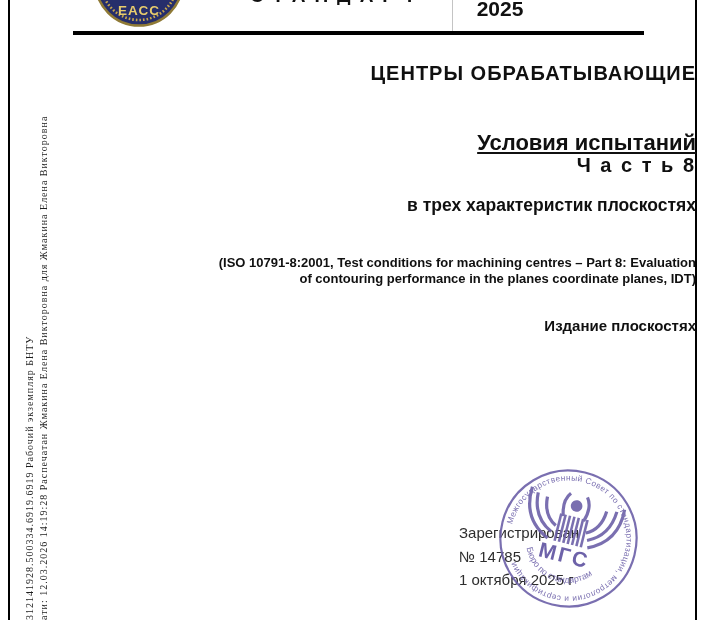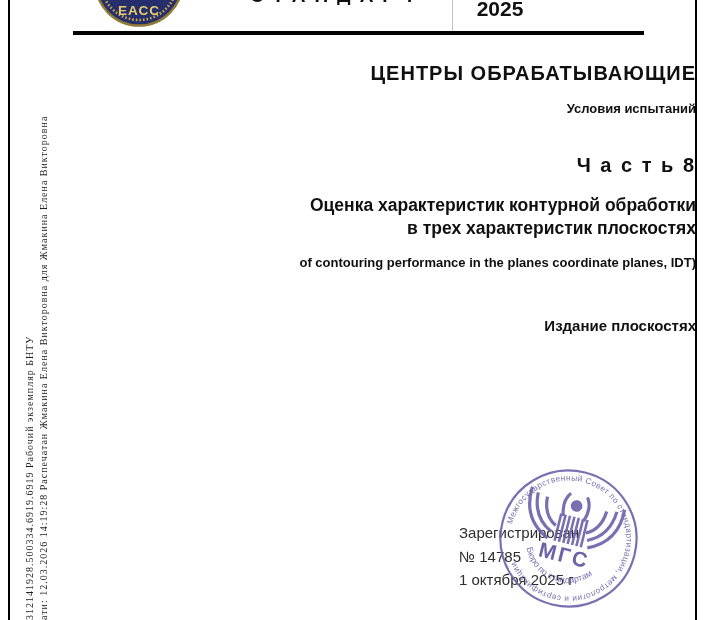--- a/index.html
+++ b/index.html
@@ -14,21 +14,21 @@
   .cell-divider{left:452px;top:0;width:1px;height:31px;background:#c4c4c4;}
   .rule{left:73px;top:31px;width:571px;height:4px;background:#000;}
   
   .clipped-heading{left:250px;top:0;width:215px;height:5px;overflow:hidden;}
   .clipped-heading span{display:block;margin-top:-15px;font-weight:bold;font-size:19px;
     letter-spacing:9px;white-space:nowrap;}
   .year{left:452px;top:-3px;width:96px;text-align:center;font-weight:bold;font-size:21px;}
   
   .cline{left:10px;width:686px;text-align:right;font-weight:bold;color:#101010;}
   .t-main{top:62px;font-size:20px;letter-spacing:1px;}
-  .t-sub{top:101px;font-size:13px;}
+  .t-sub{top:130px;font-size:22px;text-decoration:underline;}
   .t-part{top:154px;font-size:20px;letter-spacing:2px;}
   .t-descr{top:194px;font-size:17.5px;line-height:23px;}
   .t-iso{top:255px;font-size:13px;line-height:16px;}
   .t-edition{top:317px;font-size:15px;}
   
   .reg{left:459px;top:521px;font-size:15px;color:#2e2e2e;line-height:23.5px;}
   
   .stamp{left:496px;top:466px;width:145px;height:145px;opacity:.9;}
   
   .wm{top:620px;transform:rotate(-90deg);transform-origin:0 0;width:640px;
@@ -56,24 +56,24 @@
 <div class="abs clipped-heading">
   <span>СТАНДАРТ</span>
 </div>
 
 <div class="abs year">2025</div>
 
 <div class="abs cline t-main">ЦЕНТРЫ ОБРАБАТЫВАЮЩИЕ</div>
 <div class="abs cline t-sub">Условия испытаний</div>
 <div class="abs cline t-part">Ч а с т ь 8</div>
 <div class="abs cline t-descr">
-  <div>Оценка характеристик контурной обработки</div>
   <div>в трех характеристик плоскостях</div>
 </div>
 <div class="abs cline t-iso">
+  <div>(ISO 10791-8:2001, Test conditions for machining centres – Part 8: Evaluation</div>
   <div>of contouring performance in the planes coordinate planes, IDT)</div>
 </div>
 <div class="abs cline t-edition">Издание плоскостях</div>
 
 <div class="abs reg">
   <div>Зарегистрирован</div>
   <div>№ 14785</div>
   <div>1 октября 2025 г</div>
 </div>
 

